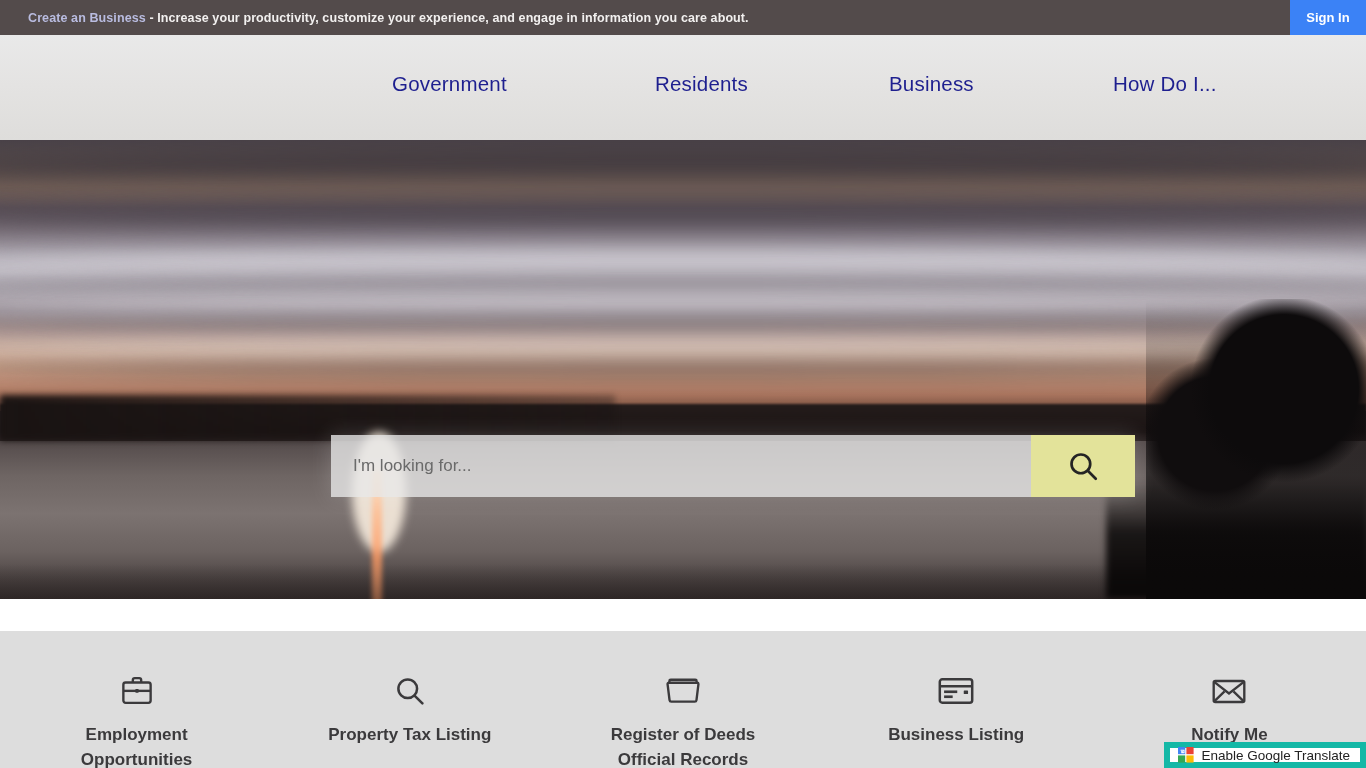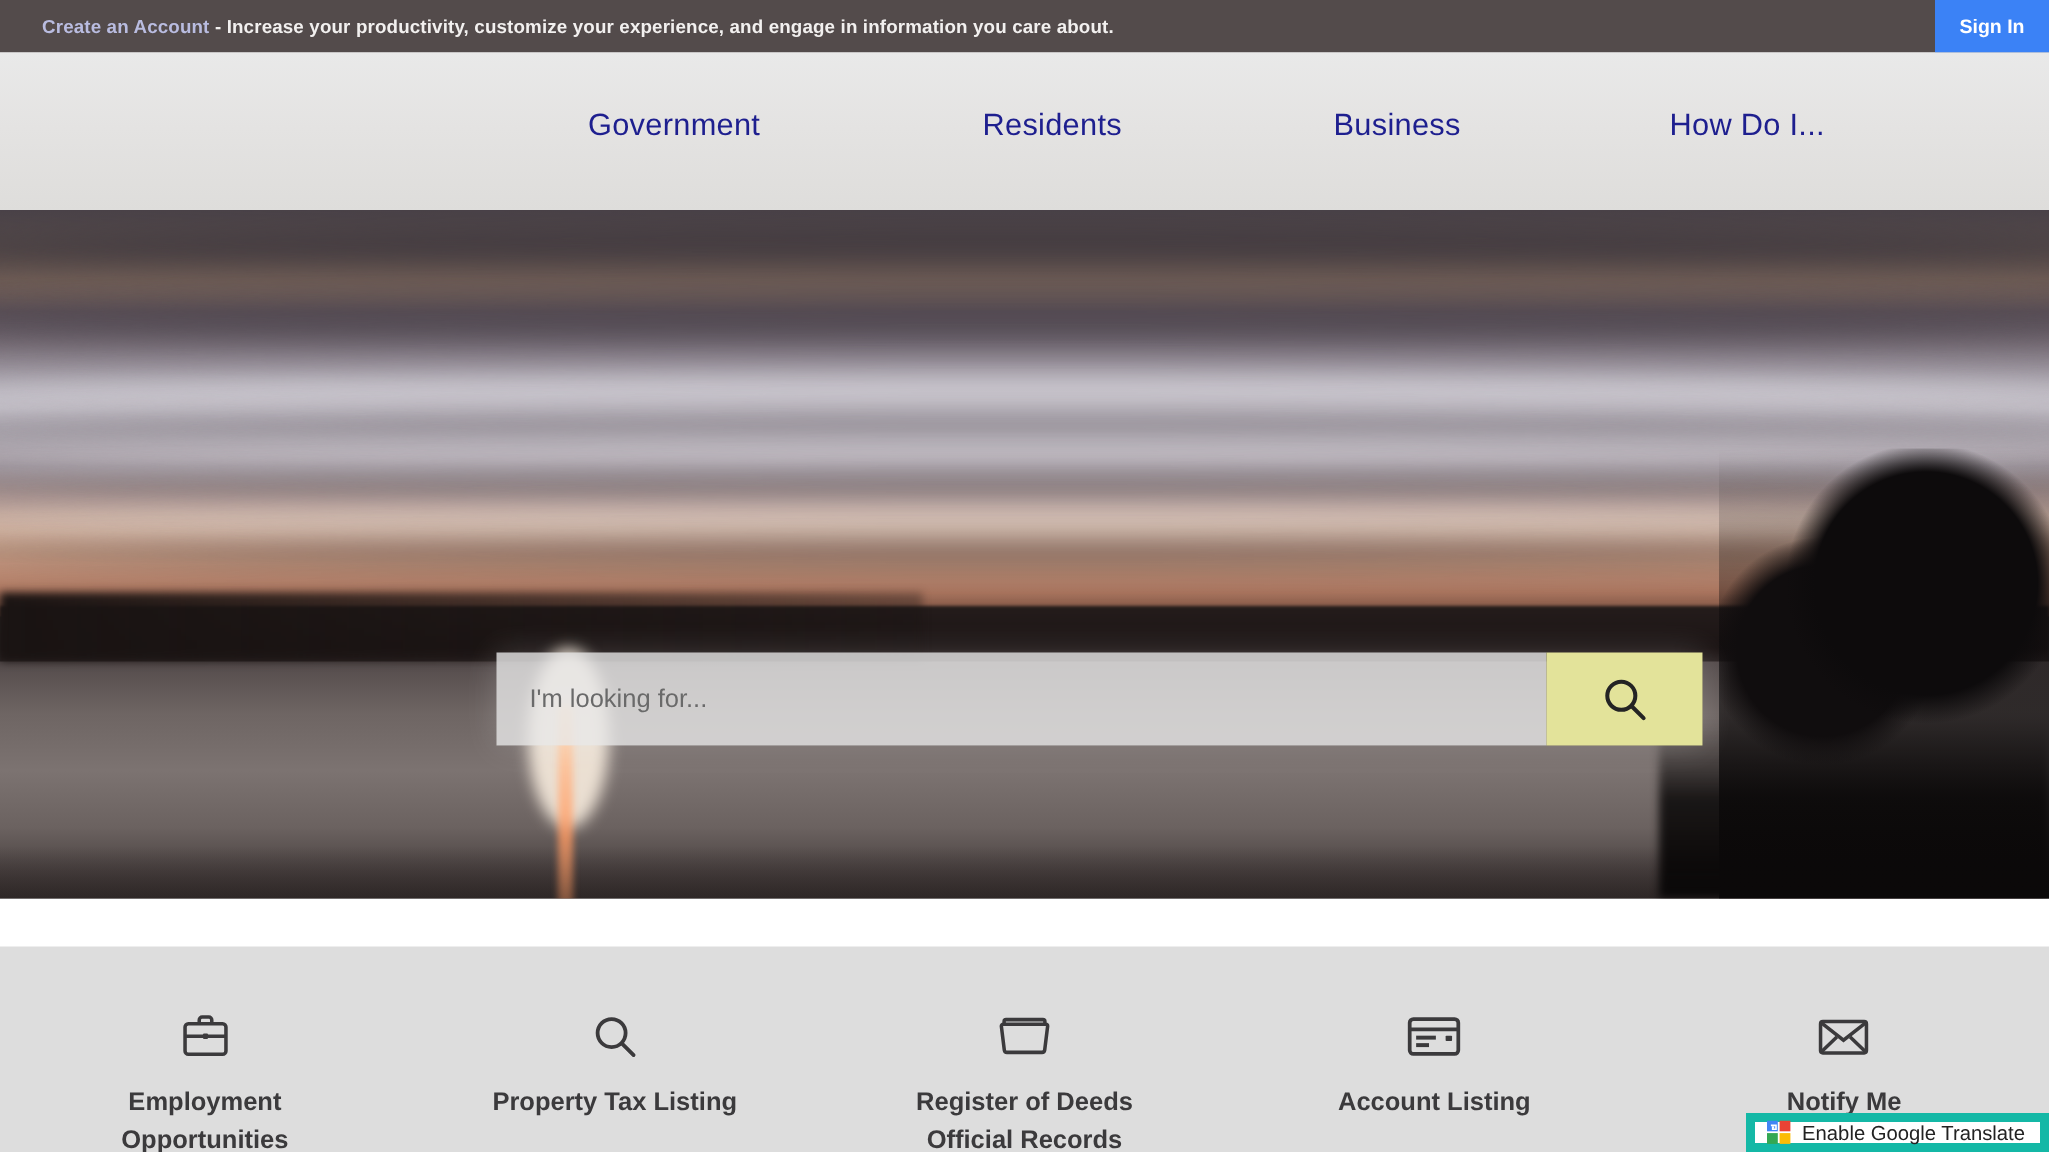--- a/index.html
+++ b/index.html
@@ -259,21 +259,21 @@
     padding: 0 10px 0 8px;
     cursor: pointer;
   }
   .gtrans-label { font-size: 13.5px; color: #222; white-space: nowrap; }
 </style>
 </head>
 <body>
 
 <div class="topbar">
   <div class="topbar-msg">
-    <a class="acct-link" href="#">Create an Account</a><span class="acct-rest"> - Increase your productivity, customize your experience, and engage in information you care about.</span>
+    <a class="acct-link" href="#">Create an Business</a><span class="acct-rest"> - Increase your productivity, customize your experience, and engage in information you care about.</span>
   </div>
   <div class="signin-btn">Sign In</div>
 </div>
 
 <div class="header">
 
 
   <nav class="nav">
     <a class="nav-item" href="#">Government</a>
     <a class="nav-item" href="#">Residents</a>
@@ -354,21 +354,21 @@
   <a class="ql" href="#">
     <span class="ql-icon">
       <svg width="36" height="28" viewBox="0 0 26 20" fill="none" stroke="#3b3a3c" stroke-width="1.8">
         <rect x="1.3" y="1.6" width="23.4" height="16.8" rx="1.8"></rect>
         <line x1="1.3" y1="6.6" x2="24.7" y2="6.6"></line>
         <rect x="4.4" y="9.6" width="9.5" height="1.9" fill="#3b3a3c" stroke="none"></rect>
         <rect x="4.4" y="13.2" width="6.2" height="1.9" fill="#3b3a3c" stroke="none"></rect>
         <rect x="18.6" y="9.6" width="3.1" height="2.6" rx="0.4" fill="#3b3a3c" stroke="none"></rect>
       </svg>
     </span>
-    <span class="ql-label">Account Listing</span>
+    <span class="ql-label">Business Listing</span>
   </a>
 
   <a class="ql" href="#">
     <span class="ql-icon">
       <svg width="34" height="27" viewBox="0 0 26 19" fill="none" stroke="#3b3a3c" stroke-width="1.8">
         <rect x="1.3" y="1.5" width="23.4" height="16" rx="1.2"></rect>
         <path d="M1.9 2.3 L13 11 L24.1 2.3"></path>
         <path d="M1.9 16.8 L9.6 9.4 M24.1 16.8 L16.4 9.4"></path>
       </svg>
     </span>

